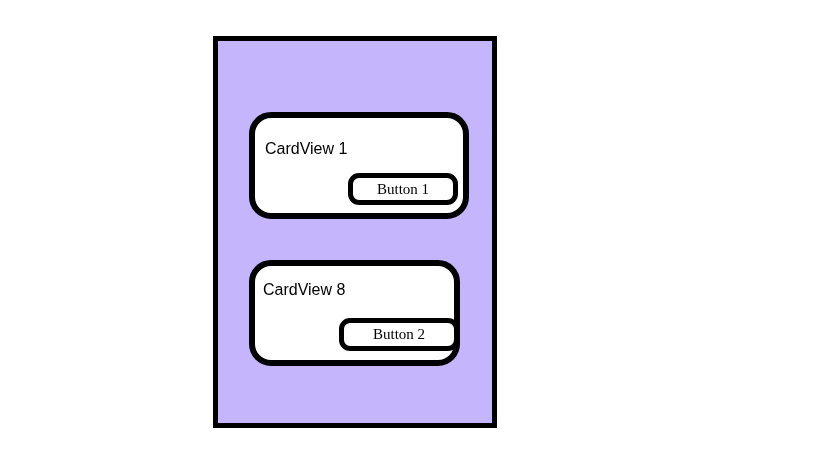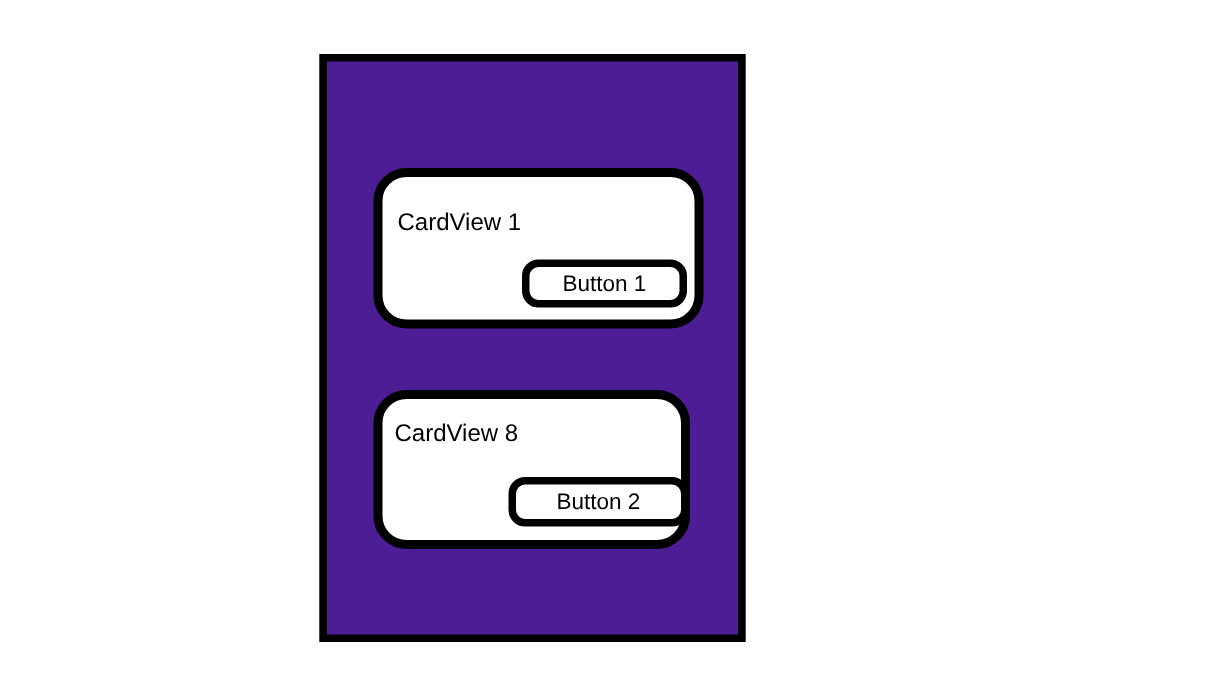--- a/index.html
+++ b/index.html
@@ -18,21 +18,21 @@
   }
   
   .phone-frame {
     position: absolute;
     left: 213px;
     top: 36px;
     width: 284px;
     height: 392px;
     border: 5px solid #000000;
     box-sizing: border-box;
-    background: #4c1d95;
+    background: #c4b5fd;
   }
   
   .card {
     position: absolute;
     border: 6px solid #000000;
     border-radius: 22px;
     box-sizing: border-box;
     background: #ffffff;
   }
   .card-1 { left: 31px; top: 71px;  width: 220px; height: 107px; }
@@ -50,20 +50,21 @@
   
   .sketch-button {
     position: absolute;
     border: 5px solid #000000;
     border-radius: 11px;
     box-sizing: border-box;
     background: #ffffff;
     display: flex;
     align-items: center;
     justify-content: center;
+    font-family: Liberation Serif, serif;
   }
   .card-1 .sketch-button { left: 93px; top: 55px; width: 110px; height: 32px; }
   .card-2 .sketch-button { left: 84px; top: 52px; width: 120px; height: 33px; }
 
   .button-label {
     font-size: 15px;
     line-height: 15px;
     white-space: nowrap;
   }
 </style>

